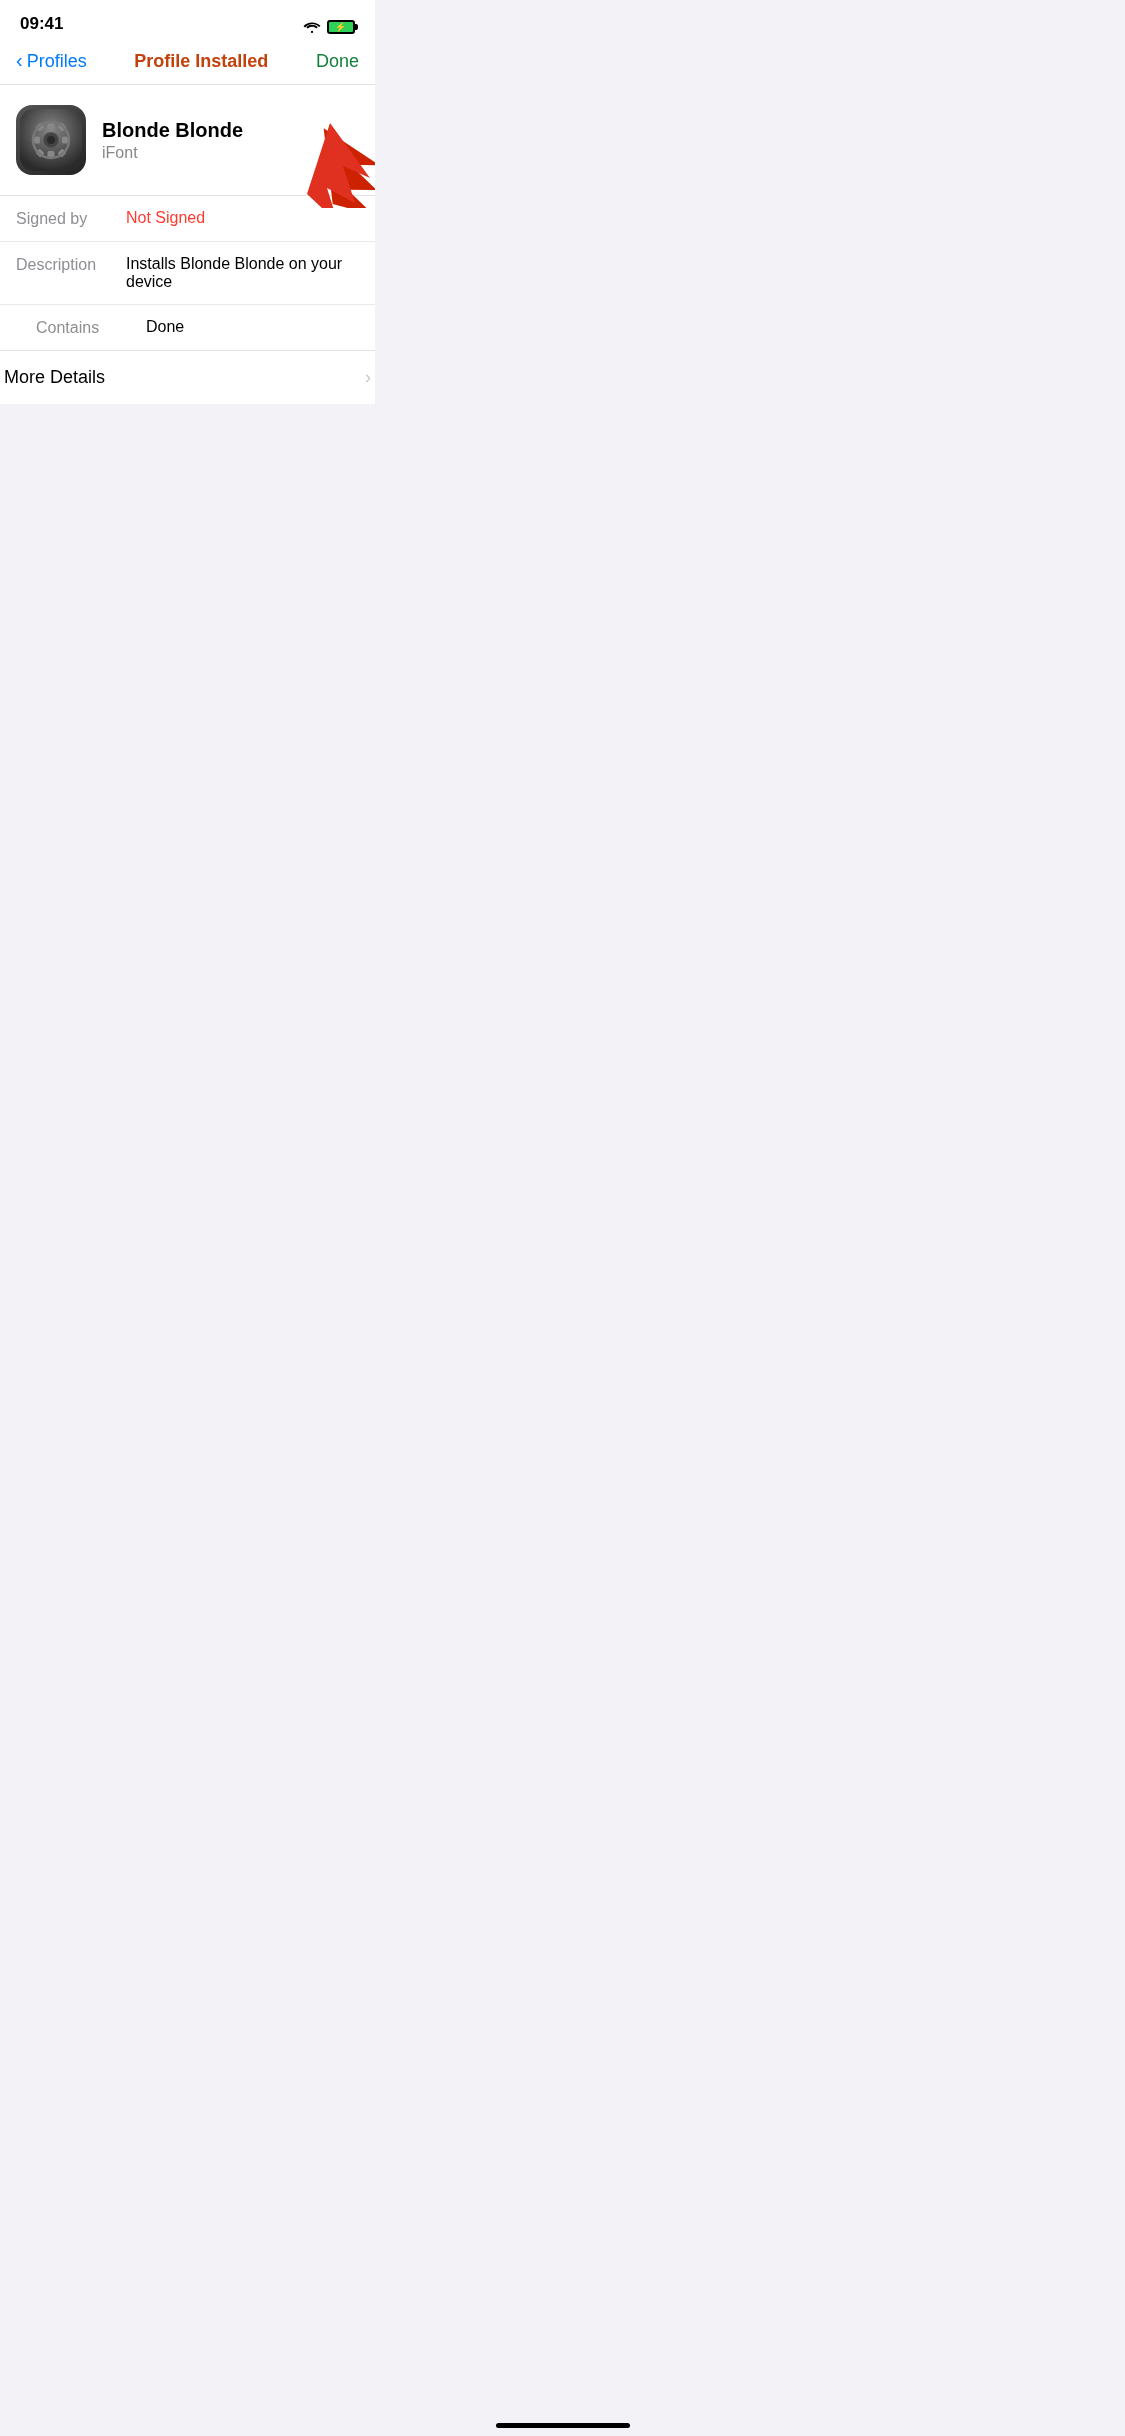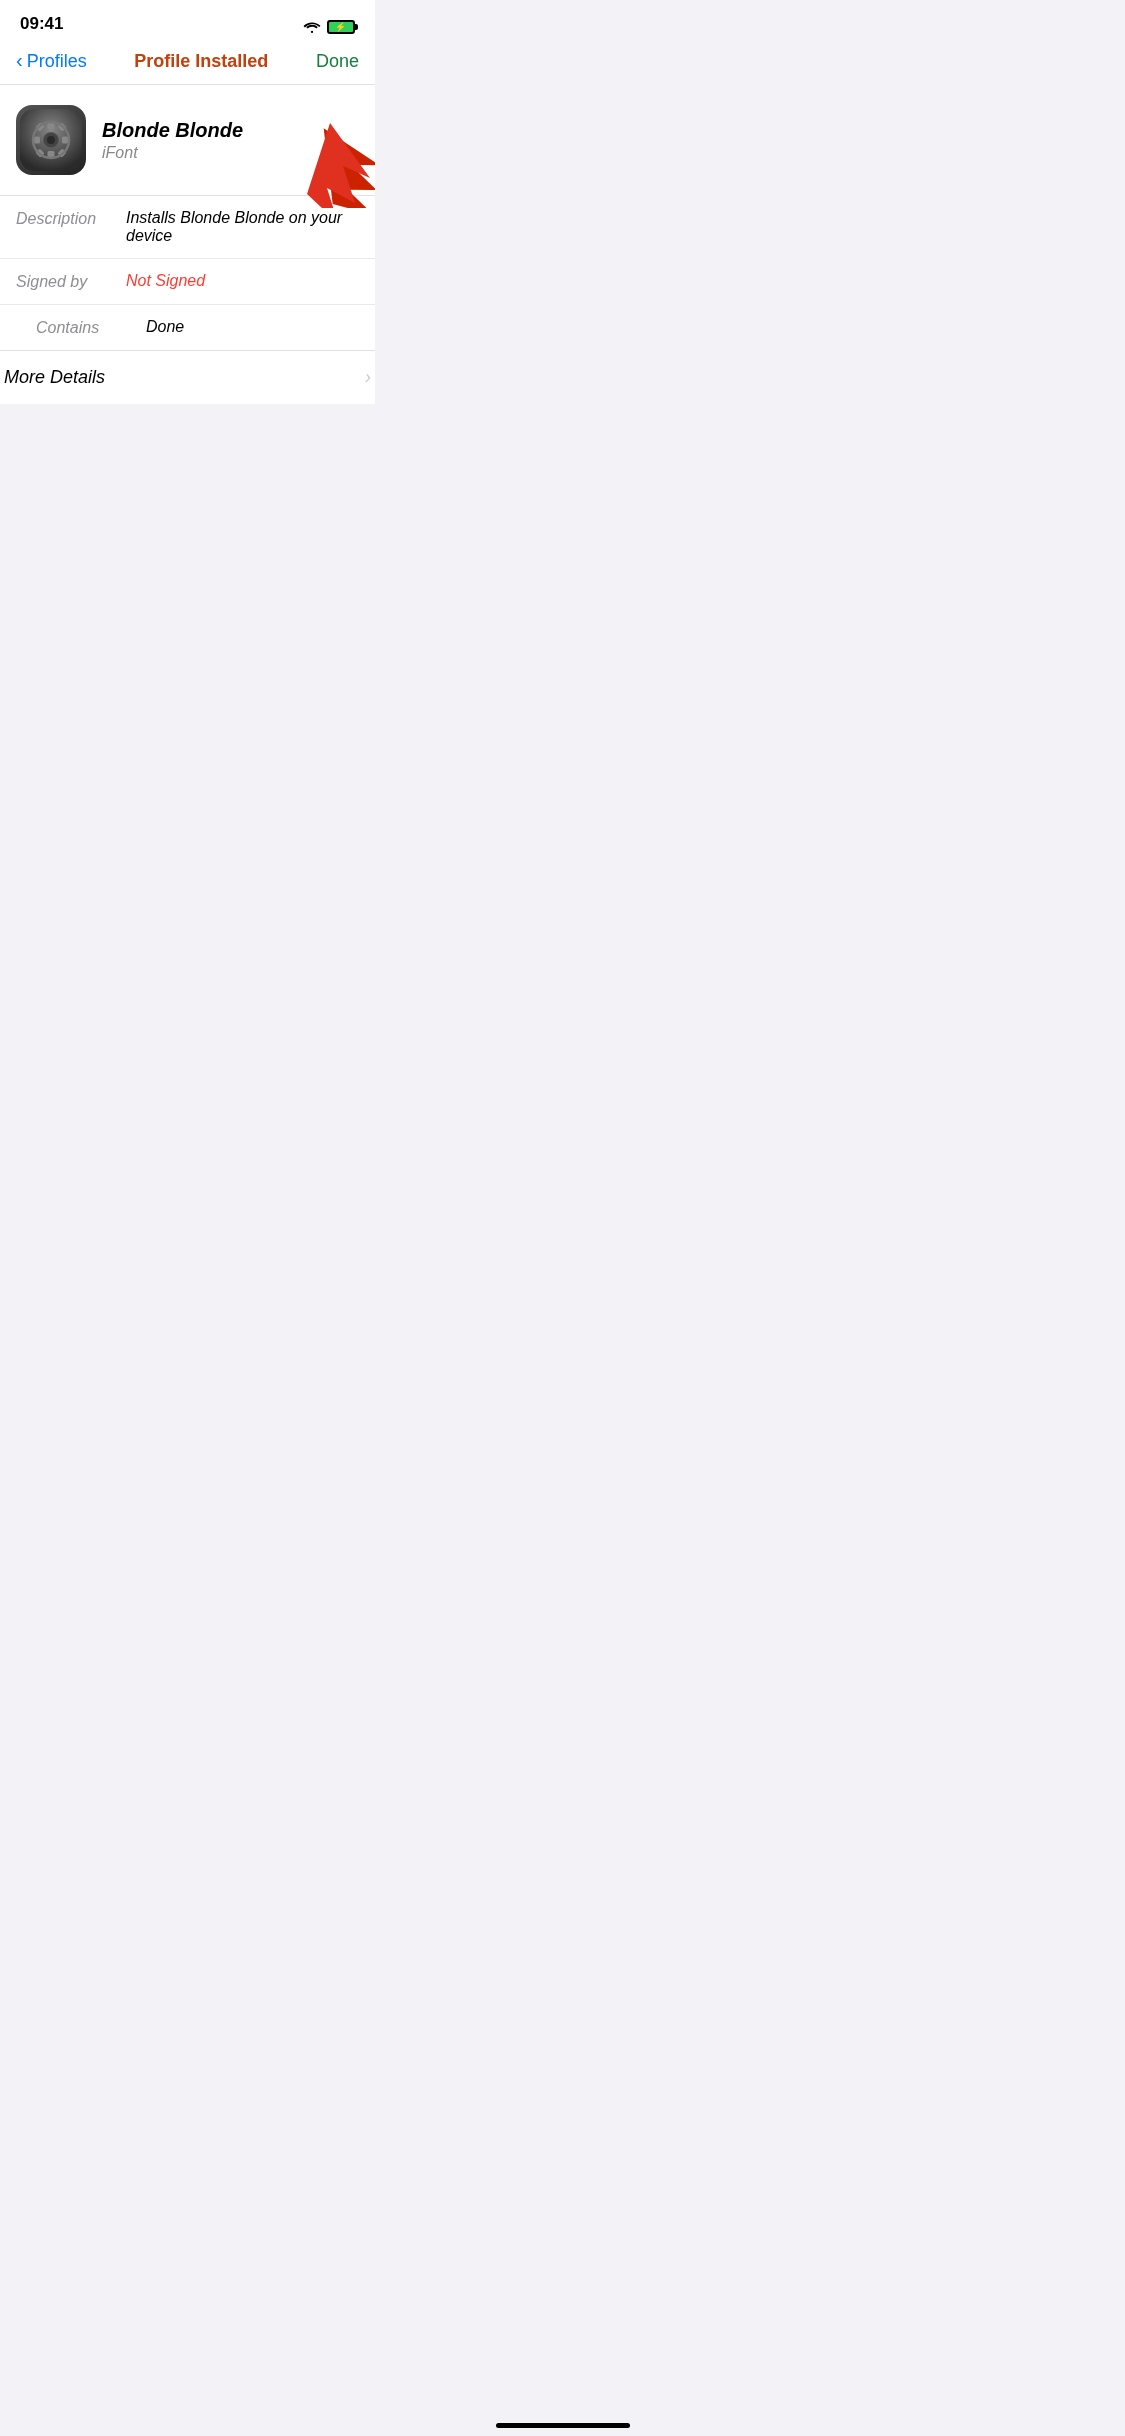--- a/index.html
+++ b/index.html
@@ -123,21 +123,20 @@
       right: 0px;
       width: 120px;
       height: 90px;
       pointer-events: none;
       z-index: 100;
     }
 
     
     .content {
       background: #fdba74;
-      font-style: italic;
     }
 
     
     .profile-header {
       background: #fff;
       padding: 20px 16px;
       display: flex;
       align-items: center;
       gap: 16px;
       margin-top: 0;
@@ -327,26 +326,26 @@
       </svg>
     </div>
     <div class="profile-text">
       <span class="profile-name">Blonde Blonde</span>
       <span class="profile-subtitle">iFont</span>
     </div>
   </div>
 
   <div class="details-card">
     <div class="detail-row">
+      <span class="detail-label">Signed by</span>
+      <span class="detail-value not-signed">Not Signed</span>
+    </div>
+    <div class="detail-row">
       <span class="detail-label">Description</span>
       <span class="detail-value">Installs Blonde Blonde on your device</span>
-    </div>
-    <div class="detail-row">
-      <span class="detail-label">Signed by</span>
-      <span class="detail-value not-signed">Not Signed</span>
     </div>
     <div class="detail-row">
       <span class="detail-label">Contains</span>
       <span class="detail-value">Done</span>
     </div>
   </div>
 
   <div class="section-divider"></div>
 
   <div class="more-details-row">

